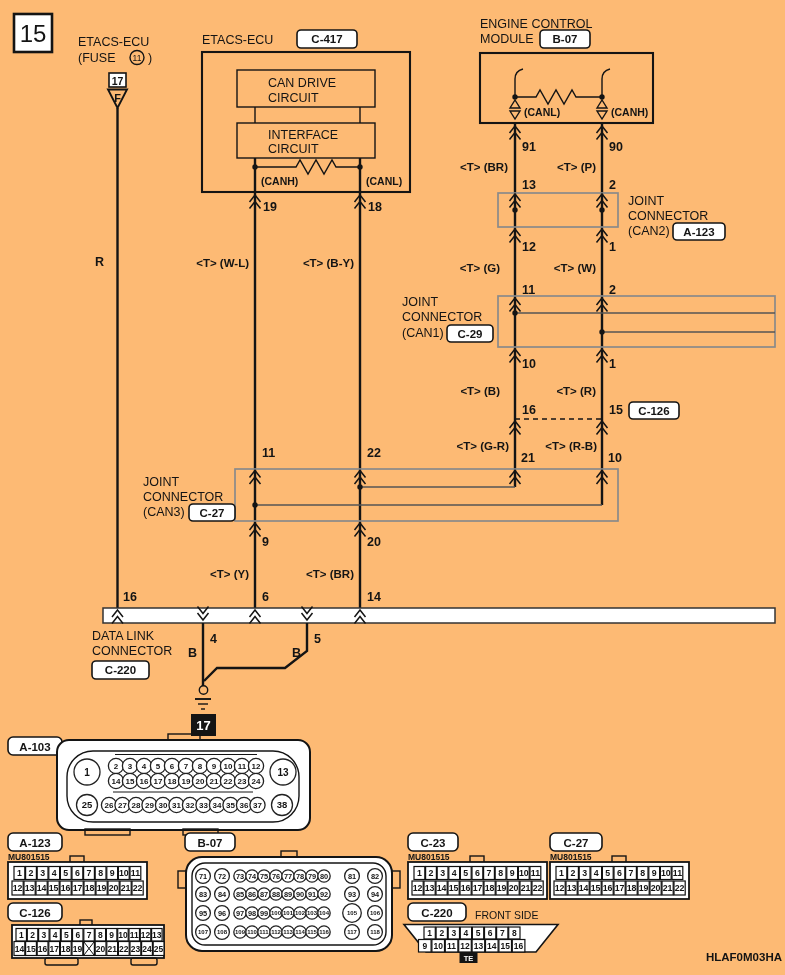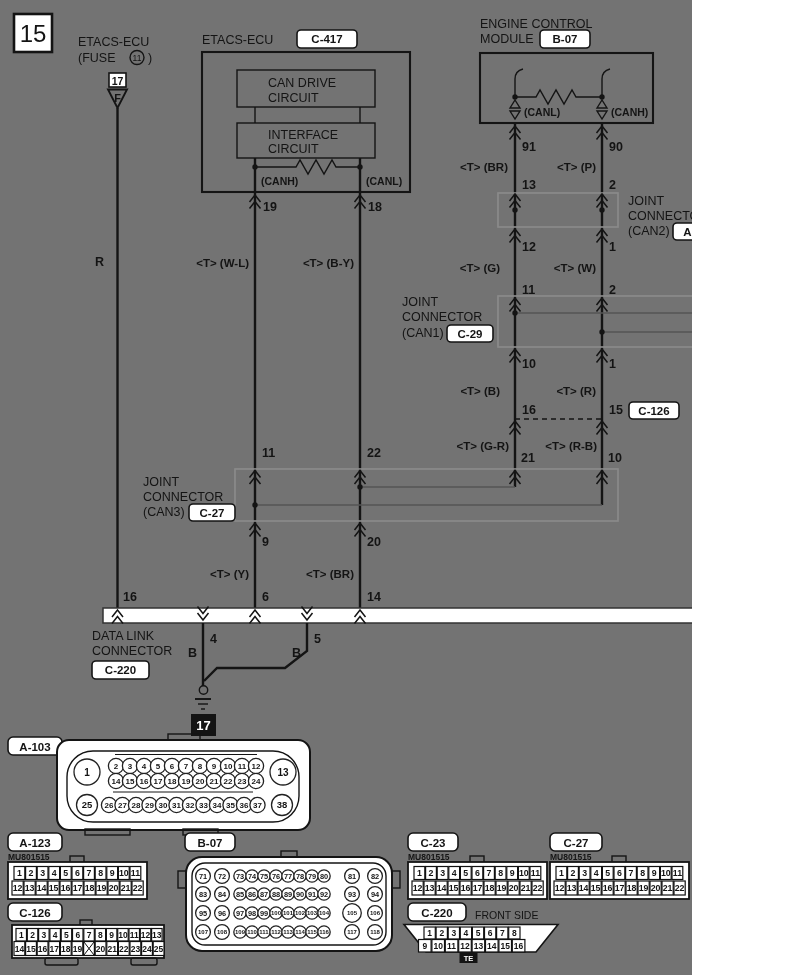--- a/index.html
+++ b/index.html
@@ -1,16 +1,16 @@
 <!DOCTYPE html>
 <html><head>
 <meta charset="utf-8">
 <style>
   html,body{margin:0;padding:0;background:#fff;}
-  #stage{position:relative;width:692px;height:975px;background:#737373;overflow:hidden;}
+  #stage{position:relative;width:785px;height:975px;background:#fdba74;overflow:hidden;}
   svg text{font-family:"Liberation Sans","DejaVu Sans",sans-serif;fill:#141414;}
   .lbl{font-size:12.5px;}
   .pin{font-size:12.5px;font-weight:700;}
   .wire{font-size:11.5px;font-weight:700;}
   .term{font-size:10.5px;font-weight:700;}
   .conn{font-size:11.5px;font-weight:700;text-anchor:middle;}
   .big{font-size:24px;}
   .mid{text-anchor:middle;}
   .end{text-anchor:end;}
   .w{stroke:#141414;stroke-width:2.4;fill:none;}

